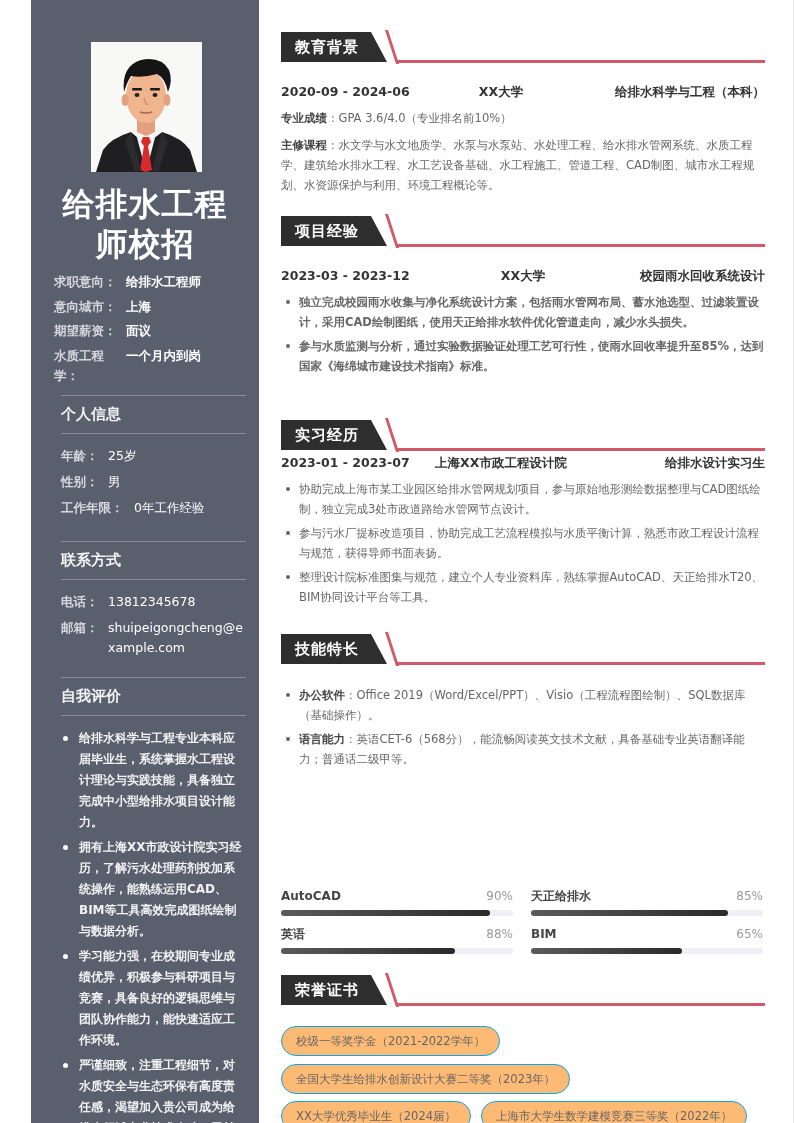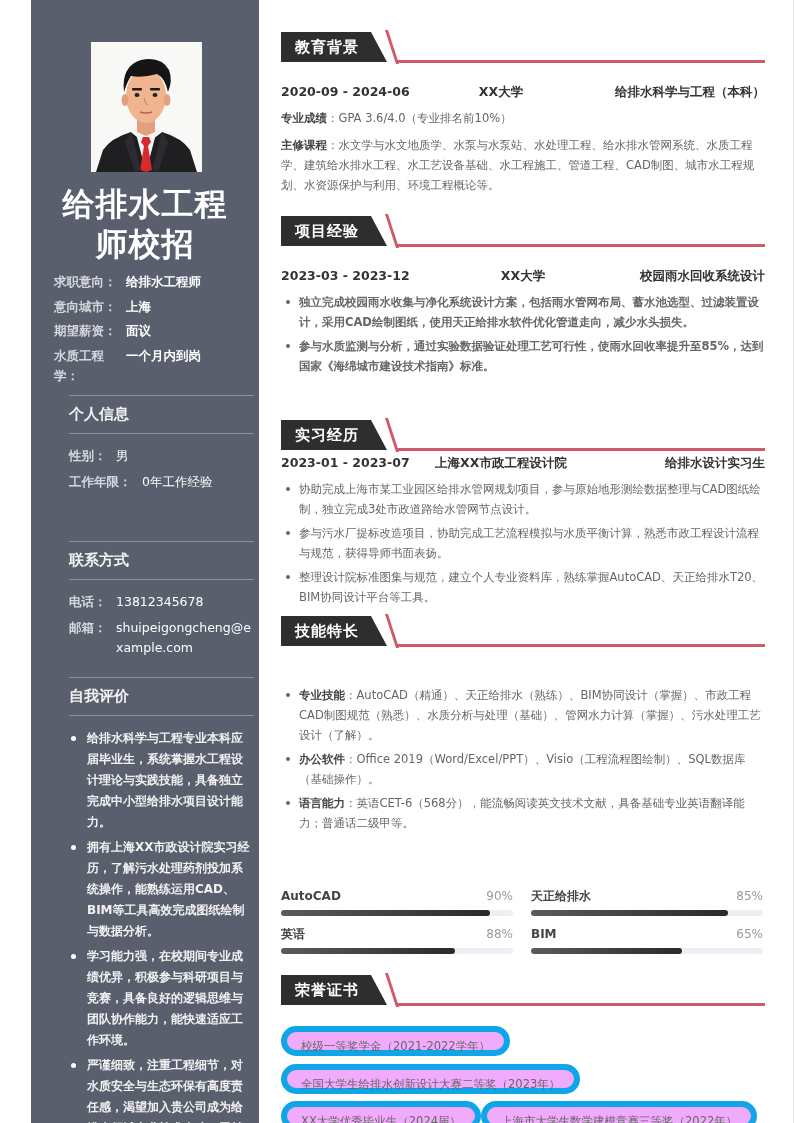--- a/index.html
+++ b/index.html
@@ -9,21 +9,21 @@
 
   
   .sidebar { position: absolute; left: 31px; top: 0; width: 228px; height: 1123px; background: #5a5f6e; color: #fff; overflow: hidden; }
   .photo { position: absolute; left: 60px; top: 42px; width: 111px; height: 130px; background: #f7f7f5; overflow: hidden; }
   .name { position: absolute; left: 0; top: 184px; width: 228px; text-align: center; font-size: 32px; font-weight: bold; line-height: 40px; color: #fff; letter-spacing: 1px; }
   .intent { position: absolute; left: 23px; top: 272px; width: 200px; }
   .intent-row { display: flex; font-size: 12.5px; font-weight: bold; height: 24.5px; line-height: 20px; }
   .intent-row .k { color: #d6d8de; width: 72px; }
   .intent-row .v { color: #fff; }
 
-  .side-sec { position: absolute; left: 38px; width: 185px; }
+  .side-sec { position: absolute; left: 30px; width: 185px; }
   .side-sec .hr { height: 1px; background: #8a8e9a; }
   .side-sec .title { font-size: 15px; font-weight: bold; color: #f2f2f2; height: 37px; line-height: 37px; }
   .kv { display: flex; font-size: 12.5px; line-height: 20px; margin-bottom: 6px; }
   .kv .k { font-weight: bold; color: #d6d8de; flex: none; }
   .kv .v { color: #fff; word-break: break-all; }
 
   .eval-list { list-style: none; font-size: 12px; font-weight: bold; color: #f2f2f2; line-height: 21px; }
   .eval-list li { position: relative; padding-left: 18px; margin-bottom: 4px; }
   .eval-list li::before { content: ""; position: absolute; left: 2px; top: 8px; width: 5px; height: 5px; border-radius: 50%; background: #fff; }
 
@@ -49,21 +49,21 @@
   .bullets li b { color: #444; }
 
   .bars { position: absolute; left: 0; top: 887px; width: 484px; }
   .bar { position: absolute; width: 232px; height: 34px; }
   .bar .lbl { position: absolute; left: 0; top: 0; font-size: 12px; font-weight: bold; color: #444; line-height: 18px; }
   .bar .pct { position: absolute; right: 0; top: 0; font-size: 12px; color: #999; line-height: 18px; }
   .bar .track { position: absolute; left: 0; top: 23px; width: 232px; height: 6px; border-radius: 3px; background: #eeeef4; }
   .bar .fill { position: absolute; left: 0; top: 0; height: 6px; border-radius: 3px; background: linear-gradient(90deg, #5b5b5b, #2a2a2a); }
 
   .chips { position: absolute; left: 0; top: 1026px; width: 484px; }
-  .chip { position: absolute; height: 30px; border: 6px solid #0ea5e9; border-radius: 15px; background: #f0abfc; font-size: 11.5px; color: #666; line-height: 28px; padding: 0 14px; white-space: nowrap; }
+  .chip { position: absolute; height: 30px; border: 1px solid #0ea5e9; border-radius: 15px; background: #fdba74; font-size: 11.5px; color: #666; line-height: 28px; padding: 0 14px; white-space: nowrap; }
 </style>
 </head>
 <body>
 
 <div class="page">
 
   <aside class="sidebar">
     <div class="photo">
       <svg width="111" height="130" viewBox="0 0 111 130">
         <rect width="111" height="130" fill="#f8f8f6"></rect>
@@ -118,20 +118,24 @@
         <span class="v">一个月内到岗</span>
       </div>
     </div>
 
     <div class="side-sec" style="top:395px;">
       <div class="hr"></div>
       <div class="title">个人信息</div>
       <div class="hr"></div>
       <div style="height:12px;"></div>
       <div class="kv">
+        <span class="k" style="width:47px;">年龄：</span>
+        <span class="v">25岁</span>
+      </div>
+      <div class="kv">
         <span class="k" style="width:47px;">性别：</span>
         <span class="v">男</span>
       </div>
       <div class="kv">
         <span class="k" style="width:73px;">工作年限：</span>
         <span class="v">0年工作经验</span>
       </div>
     </div>
 
     <div class="side-sec" style="top:541px;">
@@ -212,29 +216,28 @@
       <span class="d">2023-01 - 2023-07</span>
       <span class="o" style="width:440px;">上海XX市政工程设计院</span>
       <span class="r">给排水设计实习生</span>
     </div>
     <ul class="bullets" style="top:479px;">
       <li>协助完成上海市某工业园区给排水管网规划项目，参与原始地形测绘数据整理与CAD图纸绘制，独立完成3处市政道路给水管网节点设计。</li>
       <li>参与污水厂提标改造项目，协助完成工艺流程模拟与水质平衡计算，熟悉市政工程设计流程与规范，获得导师书面表扬。</li>
       <li>整理设计院标准图集与规范，建立个人专业资料库，熟练掌握AutoCAD、天正给排水T20、BIM协同设计平台等工具。</li>
     </ul>
 
-    <div class="sec-head" style="top:614px;">
+    <div class="sec-head" style="top:632px;">
       <div class="tab">
           <span>技能特长</span>
         </div>
       <div class="slash"></div>
       <div class="line"></div>
     </div>
     <ul class="bullets" style="top:685px;">
-      <li><b>专业技能</b><span>：AutoCAD（精通）、天正给排水（熟练）、BIM协同设计（掌握）、市政工程CAD制图规范（熟悉）、水质分析与处理（基础）、管网水力计算（掌握）、污水处理工艺设计（了解）。</span></li>
       <li><b>办公软件</b><span>：Office 2019（Word/Excel/PPT）、Visio（工程流程图绘制）、SQL数据库（基础操作）。</span></li>
       <li><b>语言能力</b><span>：英语CET-6（568分），能流畅阅读英文技术文献，具备基础专业英语翻译能力；普通话二级甲等。</span></li>
     </ul>
 
     <div class="bars">
       <div class="bar" style="left:0; top:0;">
         <span class="lbl">AutoCAD</span>
         <span class="pct">90%</span>
         <div class="track">
             <div class="fill" style="width: 90%;"></div>

